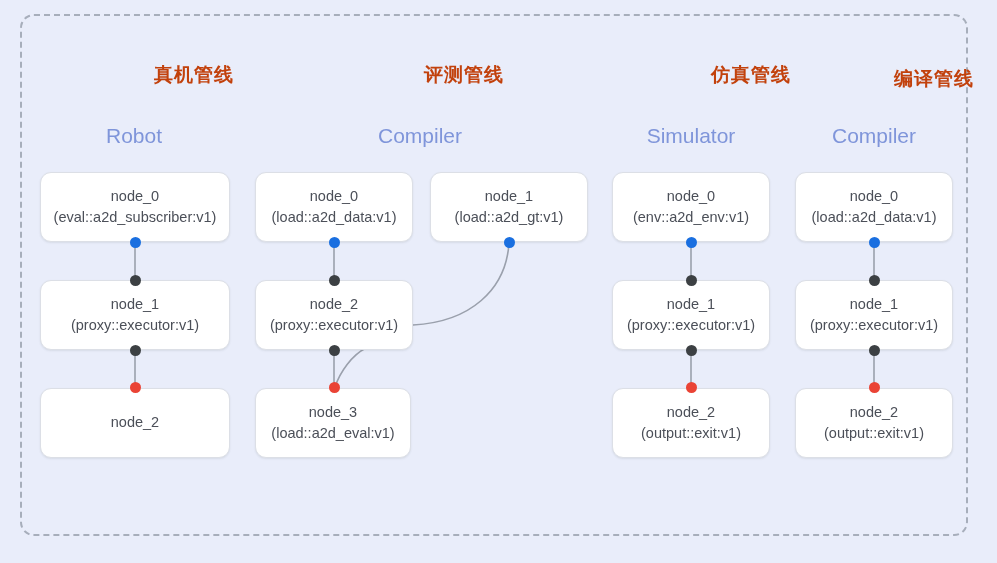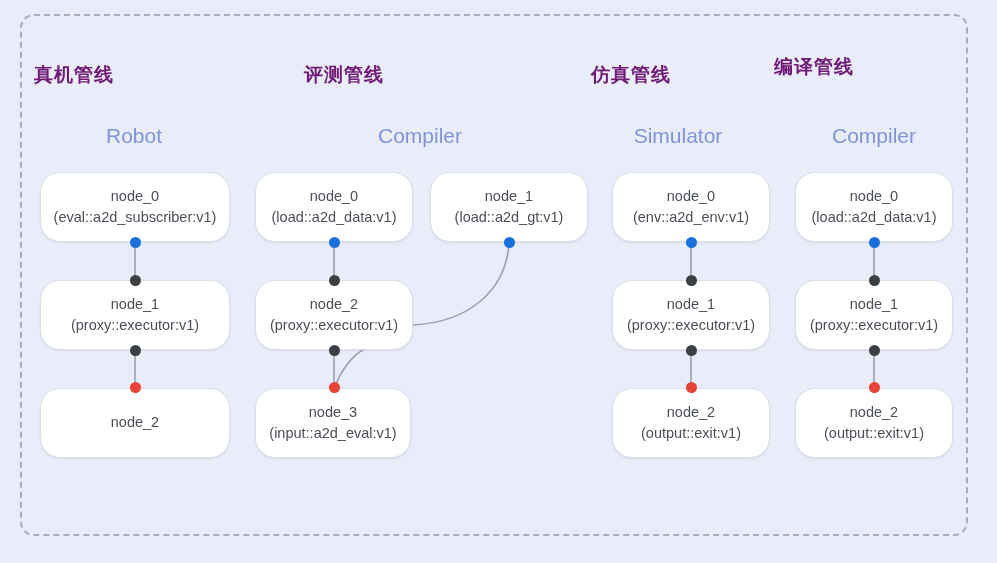--- a/index.html
+++ b/index.html
@@ -28,39 +28,39 @@
     top: 14px;
     width: 948px;
     height: 522px;
     border: 2px dashed #a7aebb;
     border-radius: 14px;
     box-sizing: border-box;
     background: transparent;
   }
   .col-title {
     position: absolute;
-    text-align: left;
+    text-align: right;
     font-size: 19px;
     font-weight: bold;
-    color: #701a75;
+    color: #c2410c;
     letter-spacing: 1px;
     white-space: nowrap;
   }
   .col-subtitle {
     position: absolute;
     text-align: center;
     font-size: 21px;
     color: #7f95da;
     white-space: nowrap;
   }
   .node-box {
     position: absolute;
     background: #ffffff;
     border: 1px solid #dcdfe6;
-    border-radius: 20px;
+    border-radius: 11px;
     box-sizing: border-box;
     display: flex;
     flex-direction: column;
     align-items: center;
     justify-content: center;
     box-shadow: 0 1px 2px rgba(60,64,67,0.10);
   }
   .node-title {
     font-size: 14.5px;
     color: #4b4f58;
@@ -155,47 +155,47 @@
 
   <div class="node-box" style="left:255px; top:280px; width:158px; height:70px;">
     <div class="node-title">node_2</div>
     <div class="node-sub">(proxy::executor:v1)</div>
   </div>
   <div class="port port-black" style="left:328.5px; top:274.5px;"></div>
   <div class="port port-black" style="left:328.5px; top:344.5px;"></div>
 
   <div class="node-box" style="left:255px; top:388px; width:156px; height:70px;">
     <div class="node-title">node_3</div>
-    <div class="node-sub">(input::a2d_eval:v1)</div>
+    <div class="node-sub">(load::a2d_eval:v1)</div>
   </div>
   <div class="port port-red" style="left:328.5px; top:381.5px;"></div>
 
   <div class="col-title" style="left:591px; top:62px; width:200px;">仿真管线</div>
-  <div class="col-subtitle" style="left:578px; top:124px; width:200px;">Simulator</div>
+  <div class="col-subtitle" style="left:591px; top:124px; width:200px;">Simulator</div>
 
   <div class="node-box" style="left:612px; top:172px; width:158px; height:70px;">
     <div class="node-title">node_0</div>
     <div class="node-sub">(env::a2d_env:v1)</div>
   </div>
   <div class="port port-blue" style="left:685.5px; top:236.5px;"></div>
 
   <div class="node-box" style="left:612px; top:280px; width:158px; height:70px;">
     <div class="node-title">node_1</div>
     <div class="node-sub">(proxy::executor:v1)</div>
   </div>
   <div class="port port-black" style="left:685.5px; top:274.5px;"></div>
   <div class="port port-black" style="left:685.5px; top:344.5px;"></div>
 
   <div class="node-box" style="left:612px; top:388px; width:158px; height:70px;">
     <div class="node-title">node_2</div>
     <div class="node-sub">(output::exit:v1)</div>
   </div>
   <div class="port port-red" style="left:685.5px; top:381.5px;"></div>
 
-  <div class="col-title" style="left:774px; top:54px; width:200px;">编译管线</div>
+  <div class="col-title" style="left:774px; top:66px; width:200px;">编译管线</div>
   <div class="col-subtitle" style="left:774px; top:124px; width:200px;">Compiler</div>
 
   <div class="node-box" style="left:795px; top:172px; width:158px; height:70px;">
     <div class="node-title">node_0</div>
     <div class="node-sub">(load::a2d_data:v1)</div>
   </div>
   <div class="port port-blue" style="left:868.5px; top:236.5px;"></div>
 
   <div class="node-box" style="left:795px; top:280px; width:158px; height:70px;">
     <div class="node-title">node_1</div>

